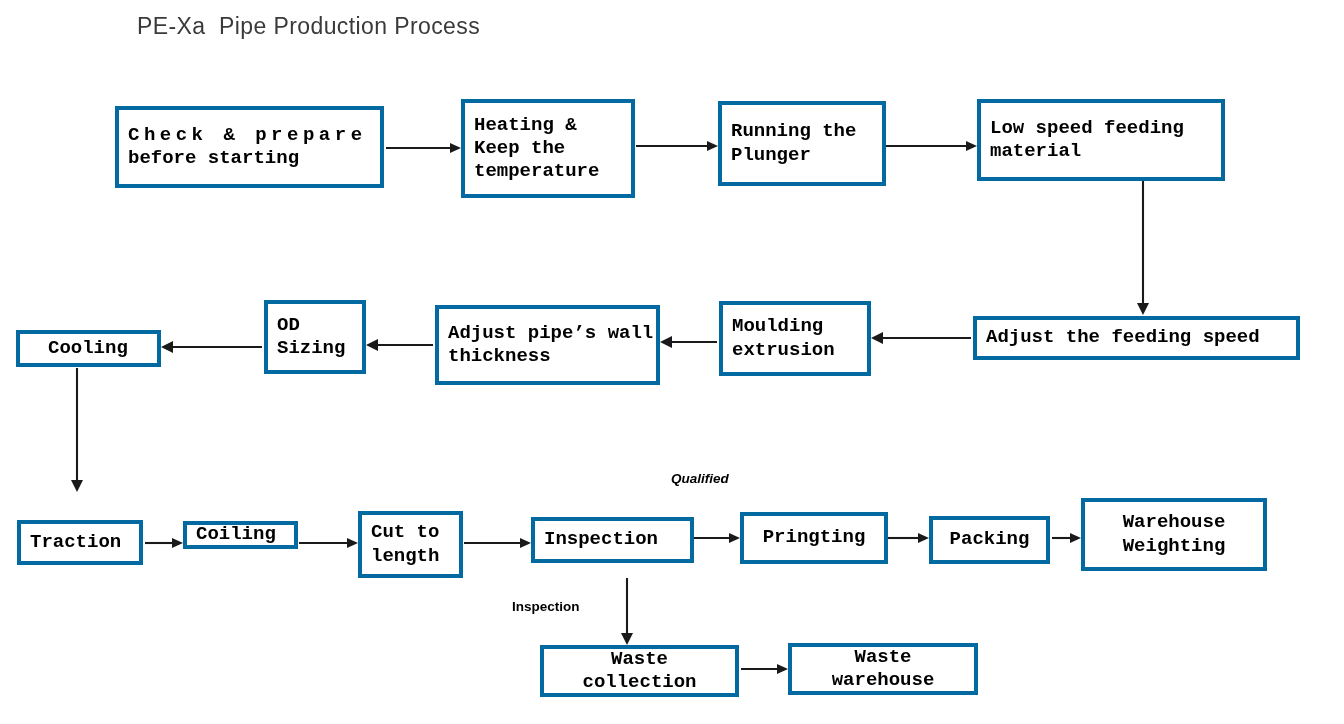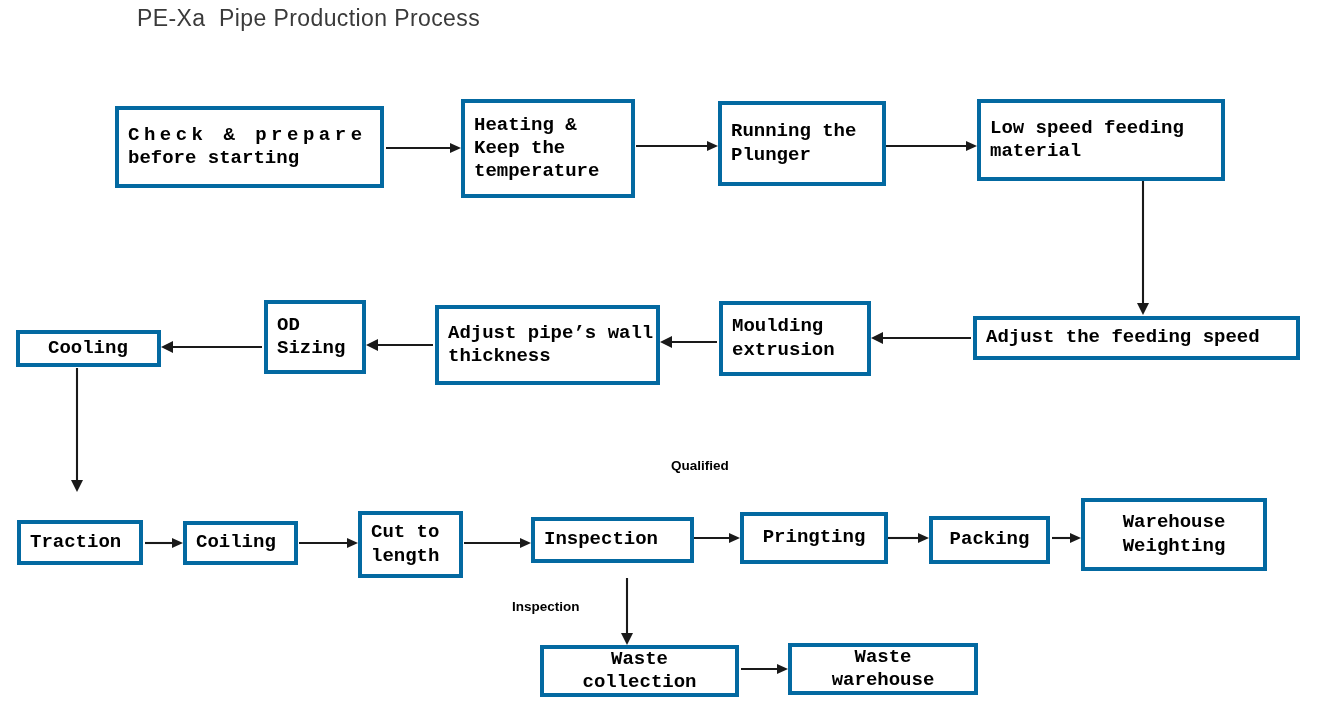--- a/index.html
+++ b/index.html
@@ -12,21 +12,21 @@
     width: 1344px;
     height: 724px;
     background: #ffffff;
     font-family: "Liberation Sans", sans-serif;
     color: #0d0d0d;
     overflow: hidden;
   }
   .title {
     position: absolute;
     left: 137px;
-    top: 5px;
+    top: 13px;
     font-size: 23px;
     font-weight: 400;
     letter-spacing: 0.4px;
     color: #3a3a3a;
     white-space: pre;
     text-align: right;
   }
   .node {
     position: absolute;
     box-sizing: border-box;
@@ -191,21 +191,21 @@
   </div>
 
   <div class="node left" style="left:16px; top:330px; width:145px; height:37px; padding-left:28px;">
     <span class="ln">Cooling</span>
   </div>
 
   <div class="node left" style="left:17px; top:520px; width:126px; height:45px;">
     <span class="ln">Traction</span>
   </div>
 
-  <div class="node left" style="left:183px; top:521px; width:115px; height:44px;">
+  <div class="node left" style="left:183px; top:521px; width:115px; height:28px;">
     <span class="ln">Coiling</span>
   </div>
 
   <div class="node left" style="left:358px; top:511px; width:105px; height:67px;">
     <span class="ln">Cut to</span>
     <span class="ln">length</span>
   </div>
 
   <div class="node left" style="left:531px; top:517px; width:163px; height:46px;">
     <span class="ln">Inspection</span>
@@ -227,16 +227,16 @@
   <div class="node center" style="left:540px; top:645px; width:199px; height:52px;">
     <span class="ln">Waste</span>
     <span class="ln">collection</span>
   </div>
 
   <div class="node center" style="left:788px; top:643px; width:190px; height:52px;">
     <span class="ln">Waste</span>
     <span class="ln">warehouse</span>
   </div>
 
-  <div class="edgelabel" style="left:671px; top:458px;">Qualified</div>
+  <div class="edgelabel" style="left:671px; top:471px;font-style:italic;">Qualified</div>
   <div class="edgelabel" style="left:512px; top:599px;">Inspection</div>
 
 </div>
 
 </body></html>

